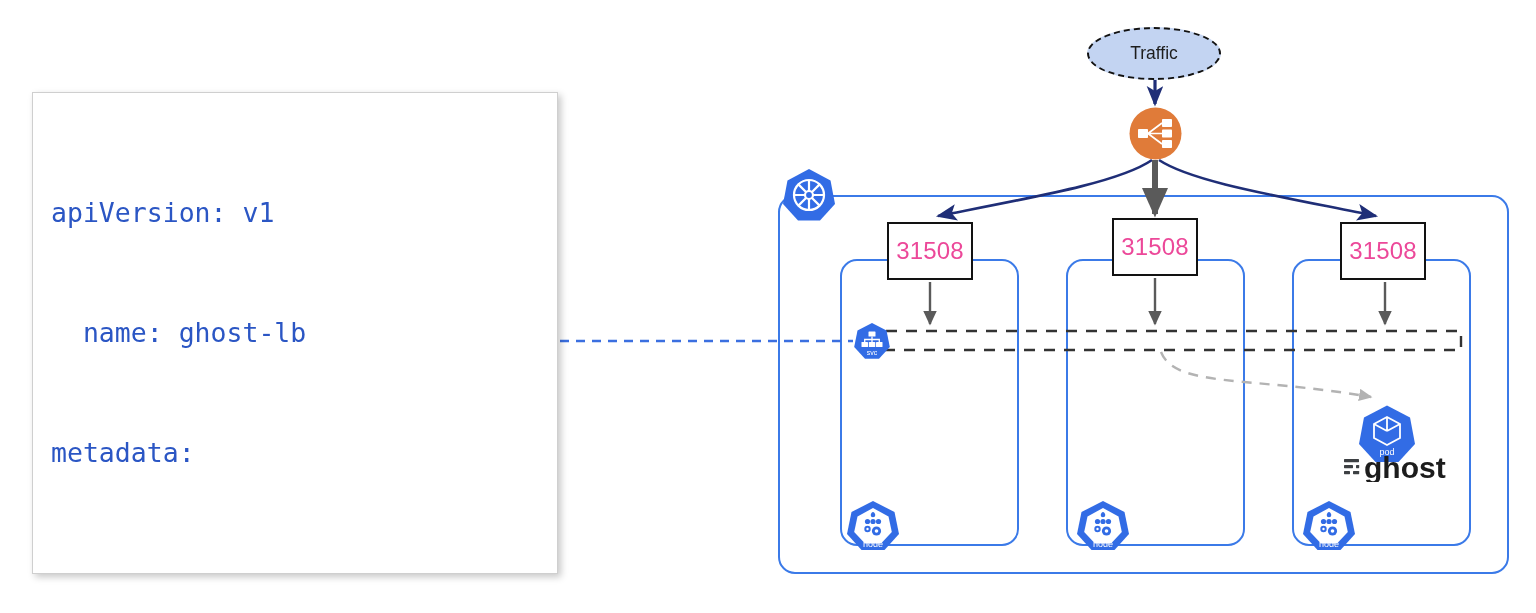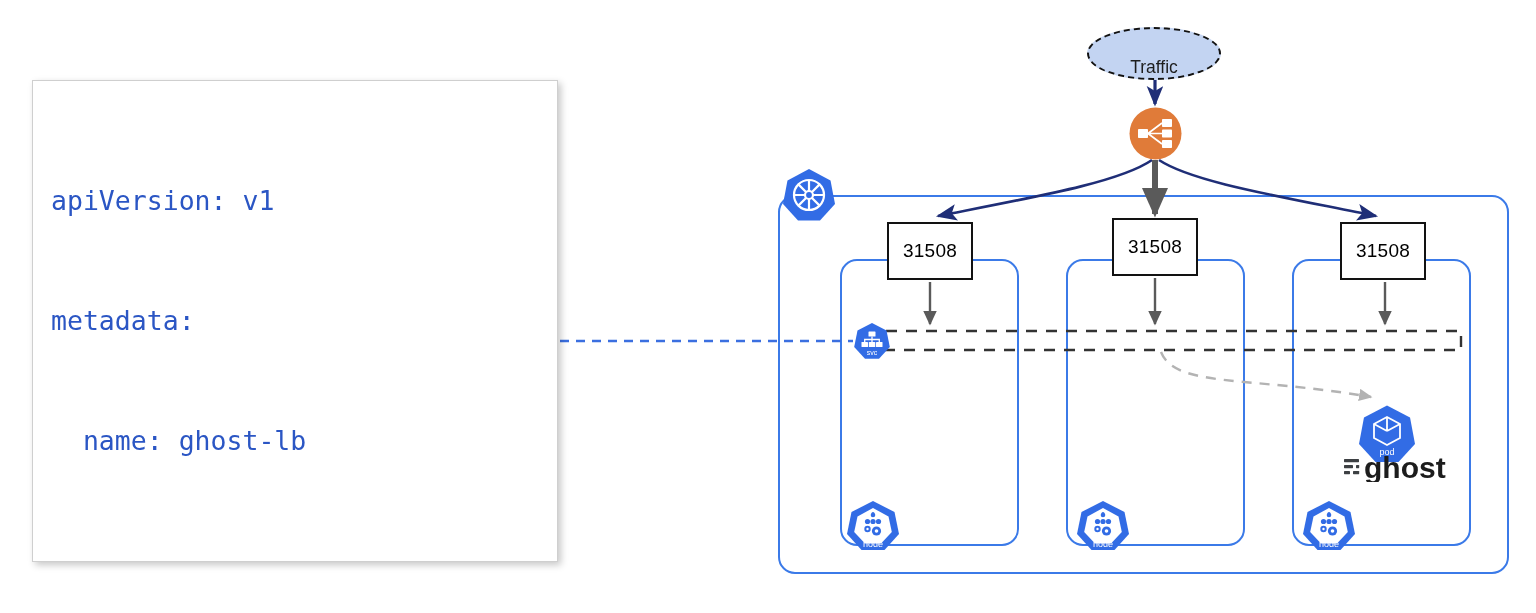--- a/index.html
+++ b/index.html
@@ -20,21 +20,21 @@
     position: absolute;
     left: 0; top: 0;
     width: 1536px;
     height: 613px;
   }
 
   
   .yaml-card {
     position: absolute;
     left: 32px;
-    top: 80px;
+    top: 92px;
     width: 526px;
     height: 482px;
     background: #ffffff;
     border: 1px solid #cfcfcf;
     box-shadow: 3px 3px 7px rgba(0,0,0,0.22);
     box-sizing: border-box;
     z-index: 5;
   }
   .yaml-body {
     position: absolute;
@@ -65,21 +65,21 @@
     left: 1087px;
     top: 27px;
     width: 134px;
     height: 53px;
     border-radius: 50%;
     background: #c3d4f2;
     border: 2.5px dashed #111111;
     box-sizing: border-box;
     z-index: 6;
     display: flex;
-    align-items: flex-end;
+    align-items: center;
     justify-content: center;
   }
   .traffic-label {
     font-size: 17.5px;
     color: #1d1d1d;
     font-family: "Liberation Sans", sans-serif;
   }
 
   
   .lb-circle {
@@ -96,22 +96,22 @@
     position: absolute;
     background: #ffffff;
     border: 2.2px solid #121212;
     box-sizing: border-box;
     display: flex;
     align-items: center;
     justify-content: center;
     z-index: 8;
   }
   .port-box .port-label {
-    font-size: 19px;
-    color: #000000;
+    font-size: 24px;
+    color: #ec4899;
     letter-spacing: 0.2px;
   }
   #port-box-1 { left: 887px;  top: 222px; width: 86px; height: 58px; }
   #port-box-2 { left: 1112px; top: 218px; width: 86px; height: 58px; }
   #port-box-3 { left: 1340px; top: 222px; width: 86px; height: 58px; }
 
   
   .hex-badge {
     position: absolute;
     z-index: 9;
@@ -128,22 +128,22 @@
   .text-node { font-size: 9px; fill: #ffffff; font-family: "Liberation Sans", sans-serif; }
 </style>
 </head>
 <body>
 
 <div id="stage">
 
   <div class="yaml-card">
     <div class="yaml-body">
       <span class="yaml-line">apiVersion: v1</span>
+      <span class="yaml-line">  name: ghost-lb</span>
       <span class="yaml-line">metadata:</span>
-      <span class="yaml-line">  name: ghost-lb</span>
       
       
       
       
       
       
       
     </div>
   </div>
 

